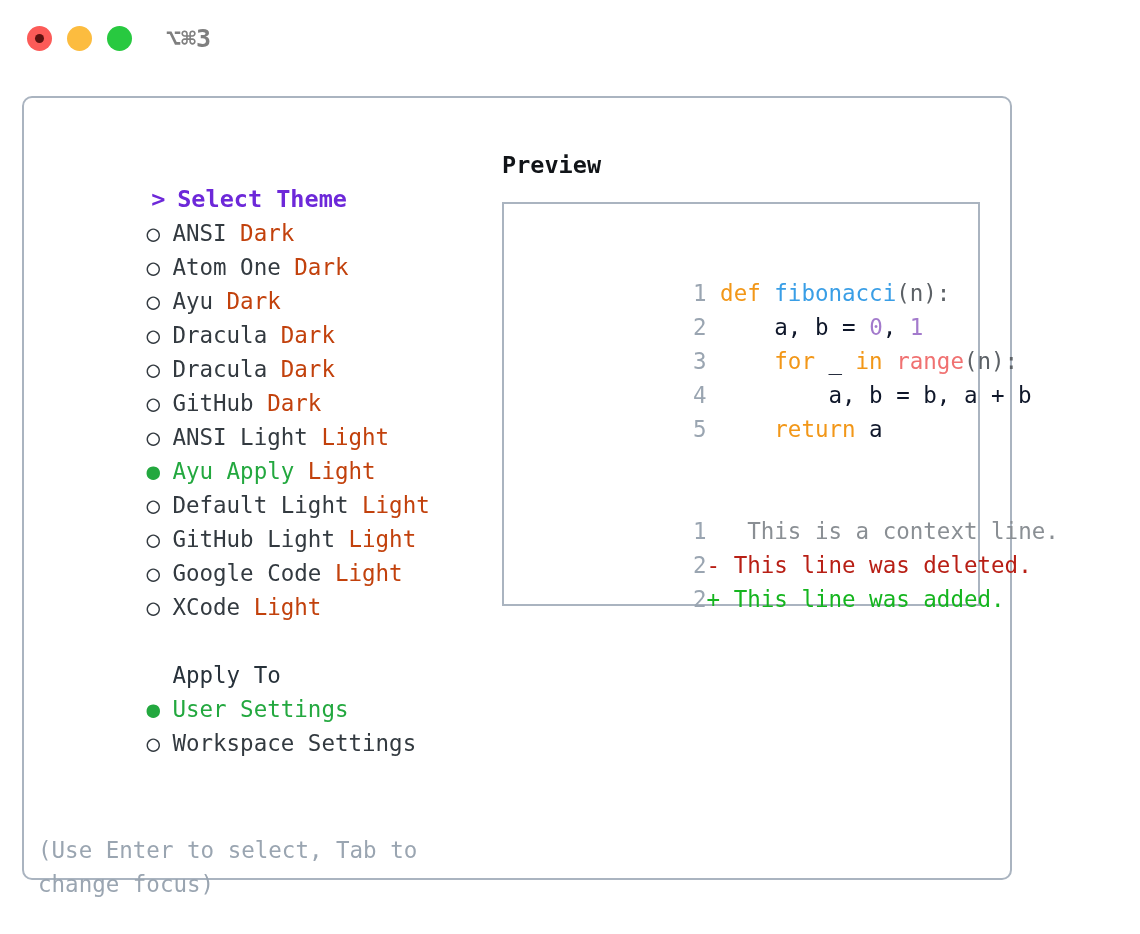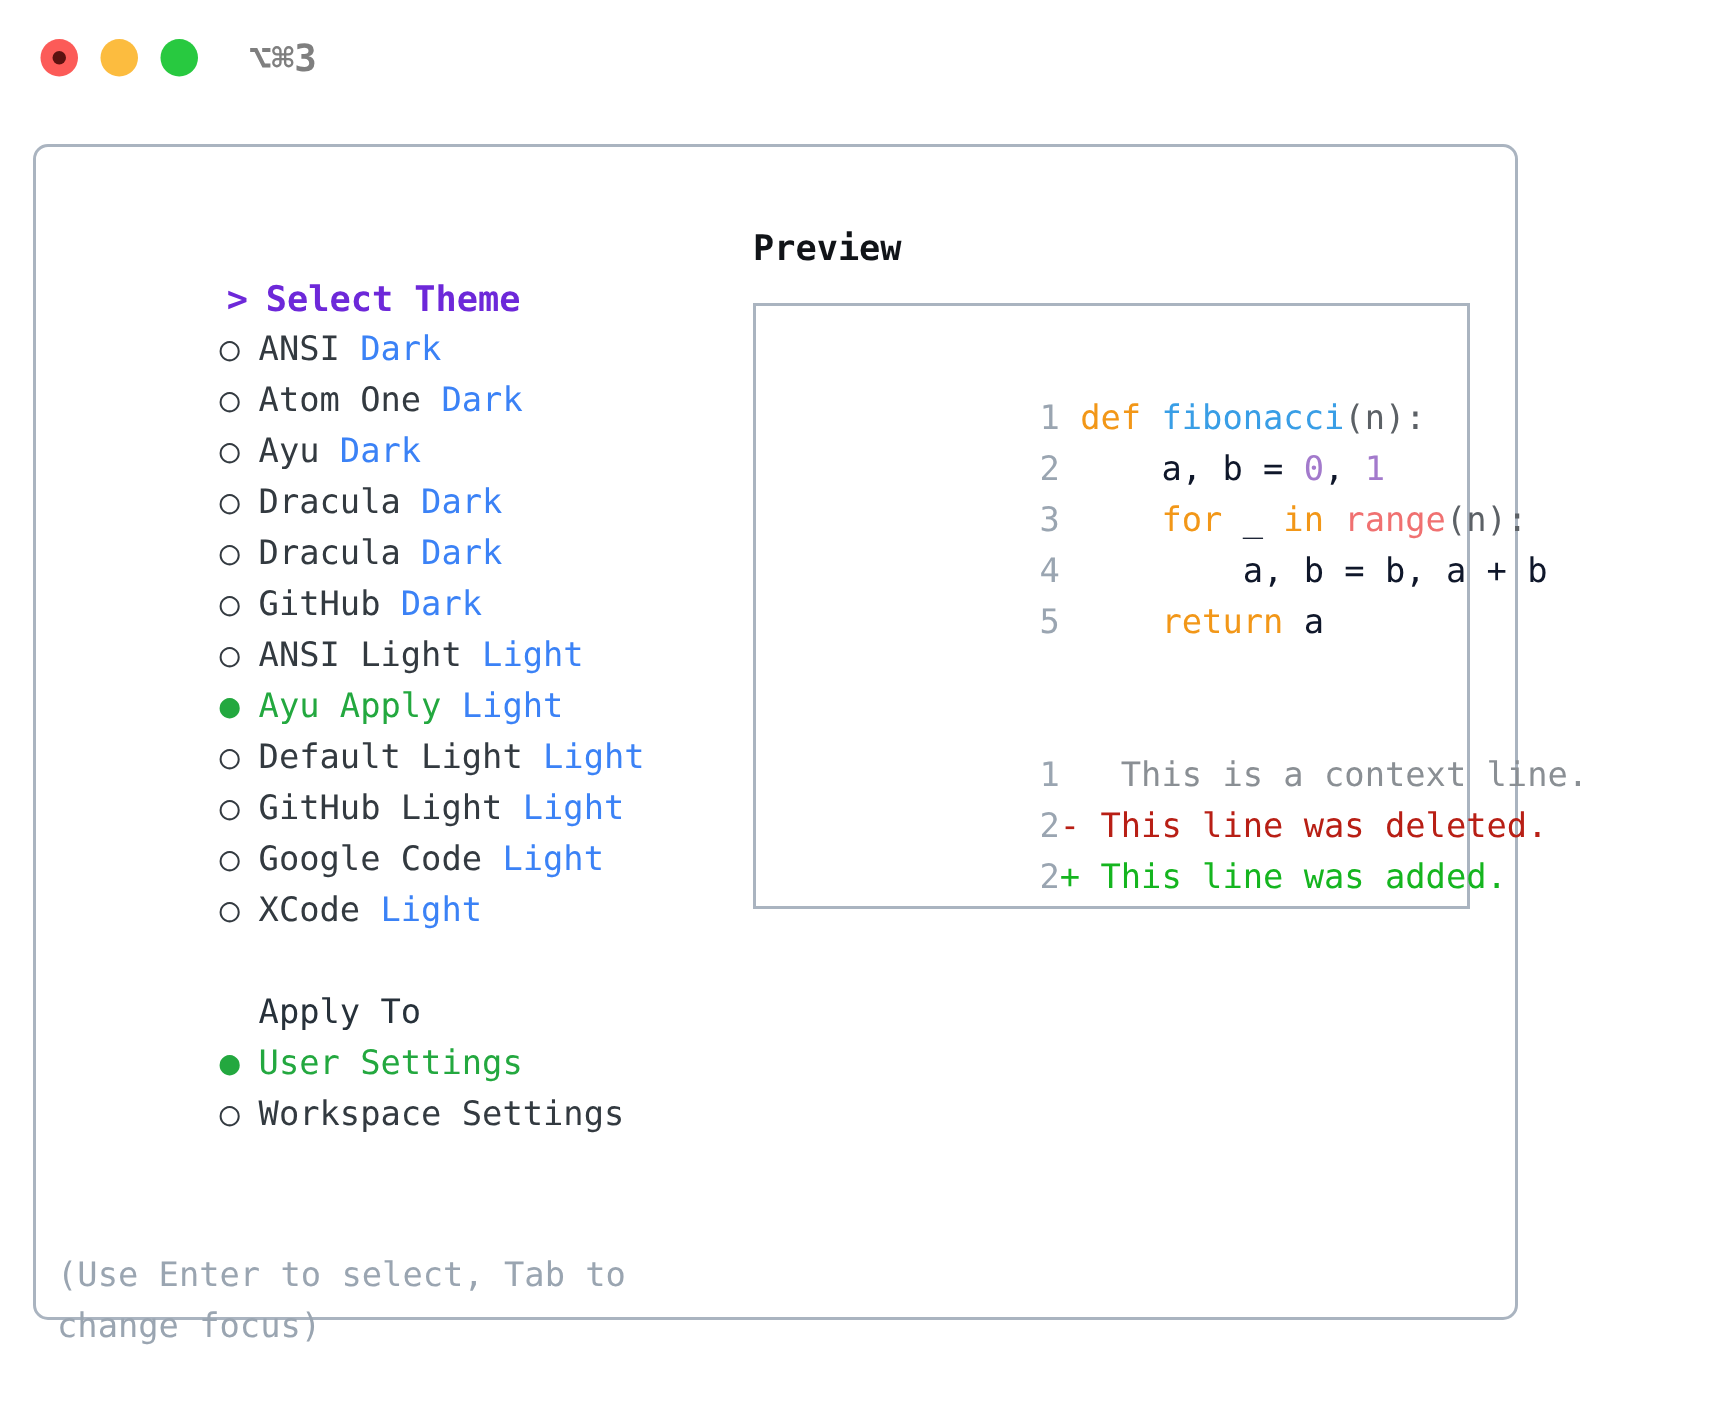--- a/index.html
+++ b/index.html
@@ -93,21 +93,21 @@
     display: inline-block;
     width: 26px;
     white-space: pre;
   }
   .header-row {
     font-weight: bold;
     color: #6d28d9;
     font-size: 23.5px;
   }
   .tag {
-    color: #3b82f6;
+    color: #c2410c;
     text-align: right;
   }
   .row.selected,
   .row.selected .marker {
     color: #23a83f;
   }
   .section-label {
     color: #27313a;
   }
   #help {
@@ -141,21 +141,21 @@
     top: 54px;
     width: 478px;
     height: 404px;
     border: 2px solid #aab4c0;
     background: #ffffff;
     box-sizing: border-box;
   }
   #code-area {
     position: absolute;
     left: 14px;
-    top: 24px;
+    top: 38px;
     right: 6px;
   }
   .code-line {
     height: 34px;
     line-height: 34px;
     font-size: 22.5px;
     white-space: pre;
   }
   .ln {
     display: inline-block;

